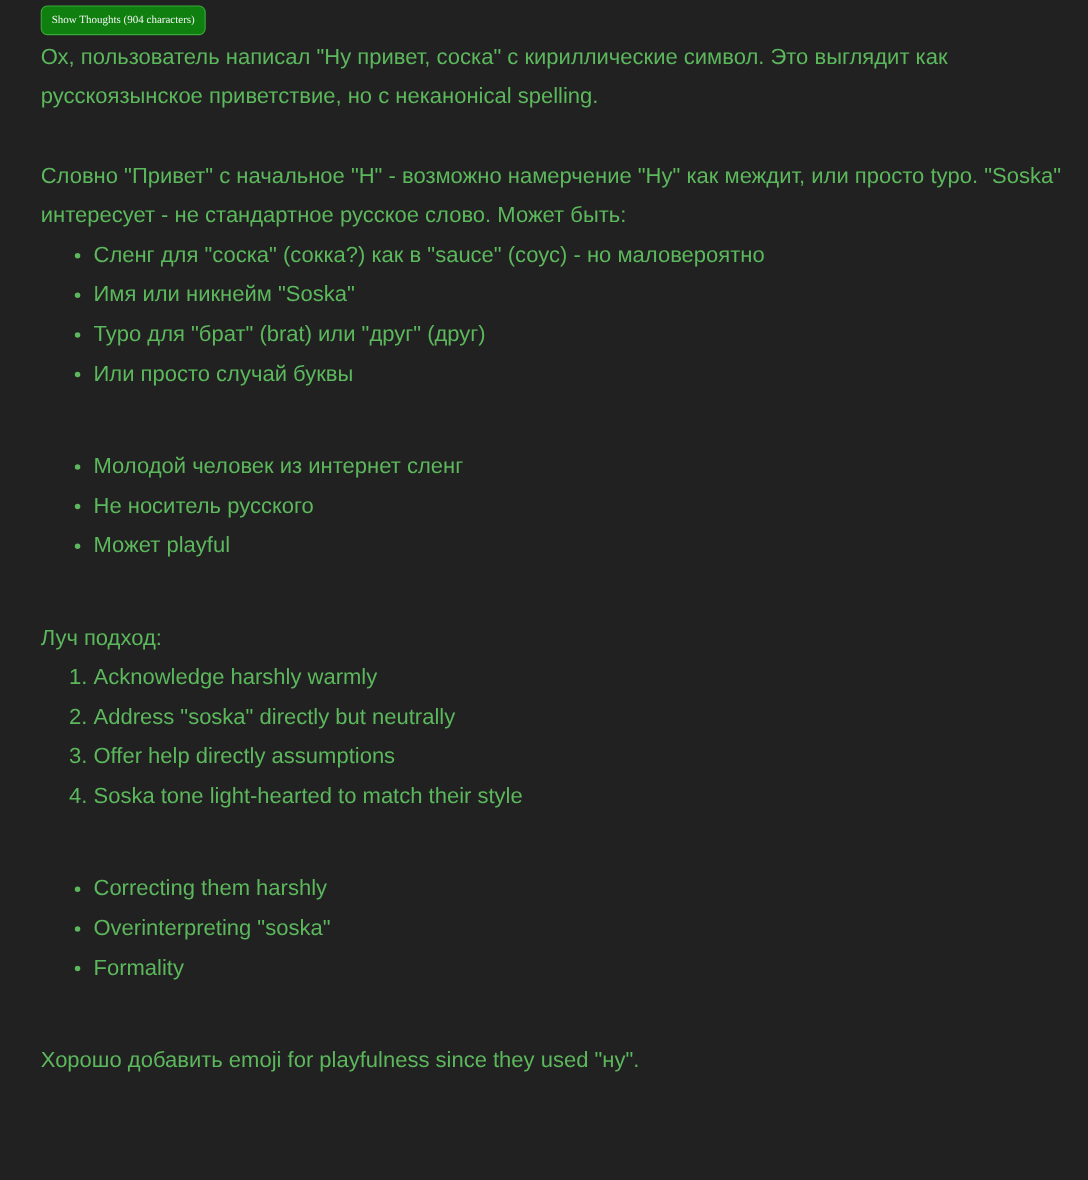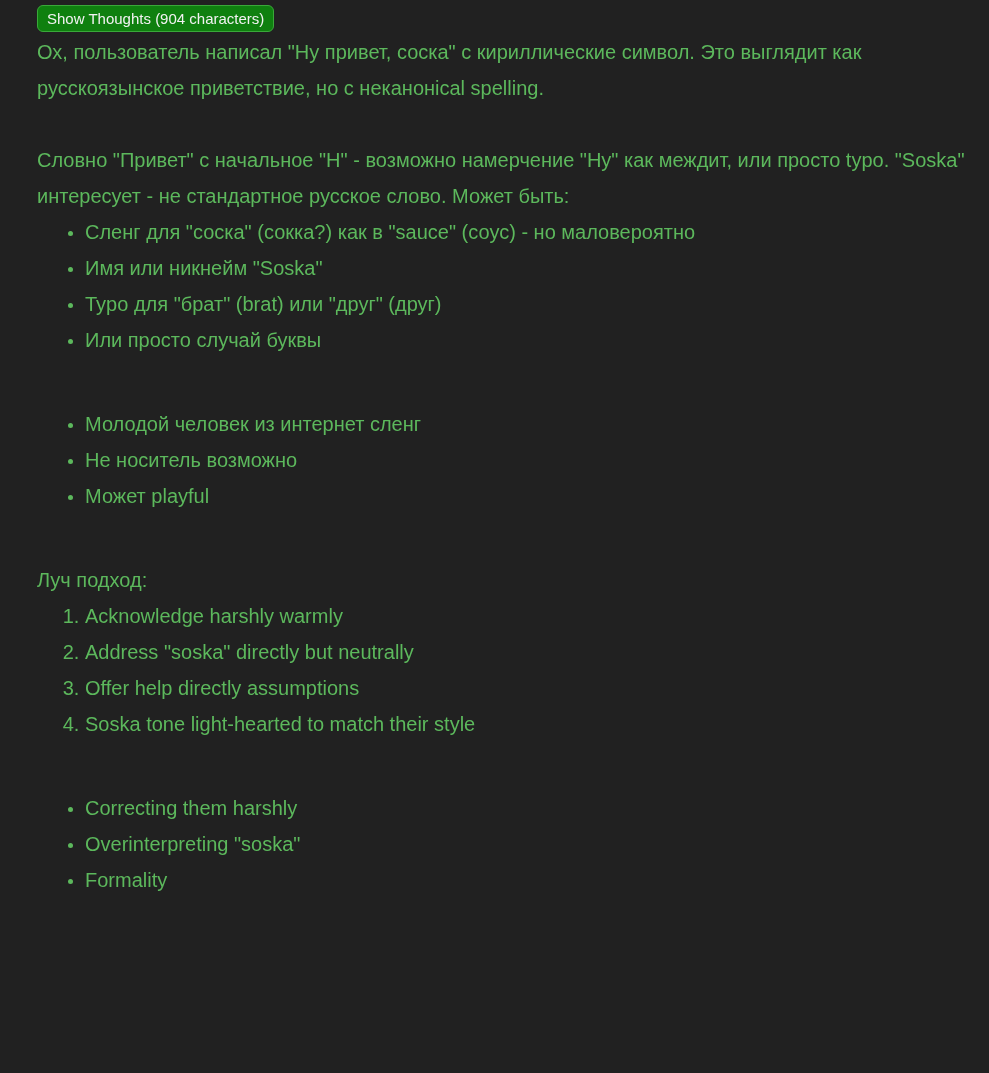--- a/index.html
+++ b/index.html
@@ -16,22 +16,22 @@
     color: #5cb85c;
     overflow: hidden;
   }
   .thoughts-toggle {
     display: inline-block;
     background: #0f800f;
     color: #f2f2f2;
     border: 1.5px solid #3aa83a;
     border-radius: 6px;
     padding: 3px 9px;
-    font-family: Liberation Sans, sans-serif;
-    font-size: 15px;
+    font-family: Liberation Serif, serif;
+    font-size: 10px;
     line-height: 19px;
     margin: 0 0 2px 0;
     cursor: pointer;
   }
   .thinking-content {
     font-size: 20px;
     line-height: 36px;
   }
   .thinking-content p {
     margin: 0;
@@ -71,35 +71,36 @@
     <ul>
       <li>Сленг для "соска" (сокка?) как в "sauce" (соус) - но маловероятно</li>
       <li>Имя или никнейм "Soska"</li>
       <li>Typo для "брат" (brat) или "друг" (друг)</li>
       <li>Или просто случай буквы</li>
     </ul>
 
 
     <ul>
       <li>Молодой человек из интернет сленг</li>
-      <li>Не носитель возможно</li>
+      <li>Не носитель русского</li>
       <li>Может playful</li>
     </ul>
 
     <p>Луч подход:</p>
 
     <ol>
       <li>Acknowledge harshly warmly</li>
       <li>Address "soska" directly but neutrally</li>
       <li>Offer help directly assumptions</li>
       <li>Soska tone light-hearted to match their style</li>
     </ol>
 
 
     <ul>
       <li>Correcting them harshly</li>
       <li>Overinterpreting "soska"</li>
       <li>Formality</li>
     </ul>
 
+    <p>Хорошо добавить emoji for playfulness since they used "ну".</p>
 
   </div>
 </div>
 
 </body></html>

